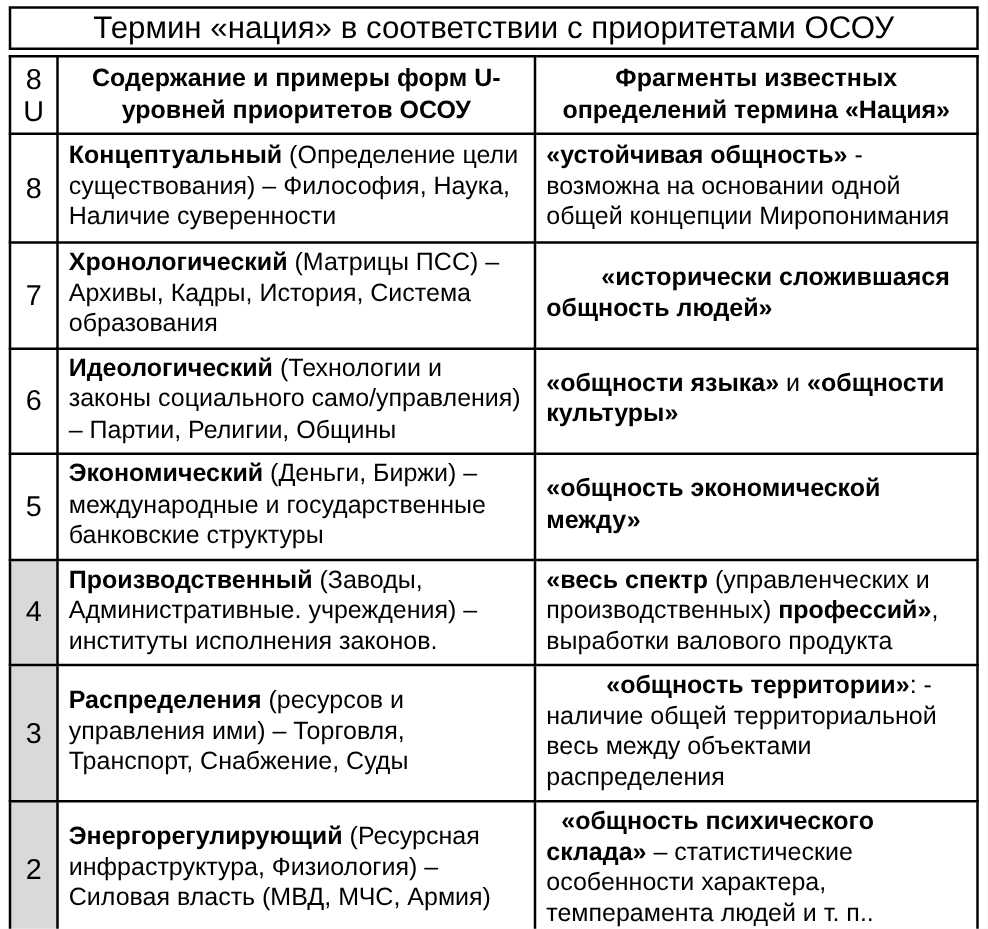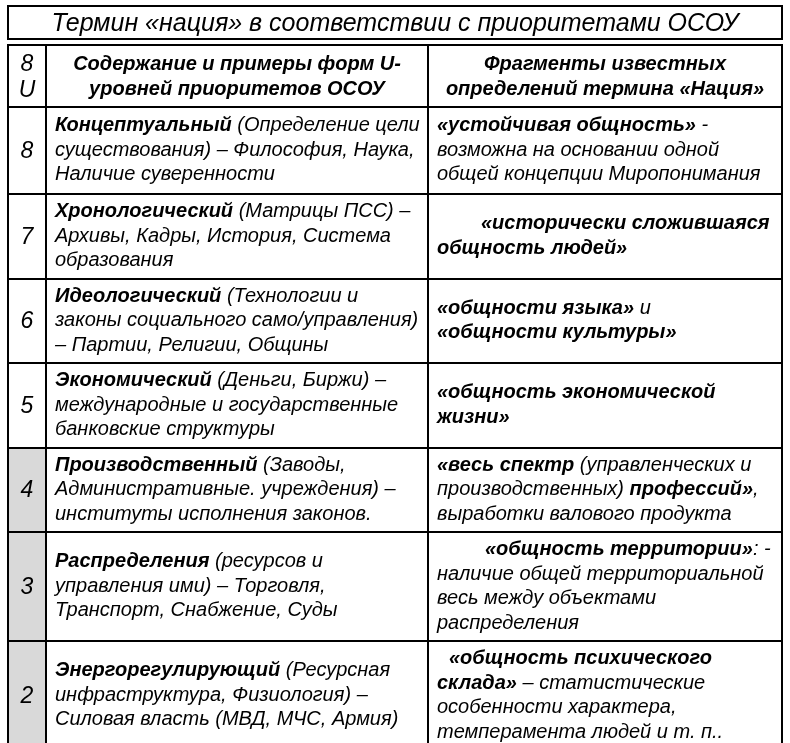--- a/index.html
+++ b/index.html
@@ -4,21 +4,20 @@
 <style>
   html, body { margin: 0; padding: 0; background: #f2f2f2; }
   .page {
     width: 790px;
     height: 743px;
     box-sizing: border-box;
     background: #ffffff;
     padding: 5px 7px 6px 7px;
     font-family: "Liberation Sans", "DejaVu Sans", sans-serif;
     color: #000000;
-    font-style: italic;
   }
   .title-box {
     box-sizing: border-box;
     border: 2px solid #000000;
     text-align: center;
     font-size: 25px;
     line-height: 31px;
     padding: 0 4px;
     margin-bottom: 4px;
     background: #ffffff;
@@ -97,21 +96,21 @@
         <td class="cell"><span style="font-weight: bold; margin-left: 44px;">«исторически сложившаяся общность людей»</span></td>
       </tr>
       <tr class="body-row" style="height:83px;">
         <td class="num">6</td>
         <td class="cell"><span style="font-weight: bold;">Идеологический</span><span> (Технологии и законы социального само/управления) – Партии, Религии, Общины</span></td>
         <td class="cell"><span style="font-weight: bold;">«общности языка»</span><span> и </span><span style="font-weight: bold;">«общности культуры»</span></td>
       </tr>
       <tr class="body-row" style="height:80px;">
         <td class="num">5</td>
         <td class="cell"><span style="font-weight: bold;">Экономический</span><span> (Деньги, Биржи) – международные и государственные банковские структуры</span></td>
-        <td class="cell"><span style="font-weight: bold;">«общность экономической жизни»</span></td>
+        <td class="cell"><span style="font-weight: bold;">«общность экономической между»</span></td>
       </tr>
       <tr class="body-row" style="height:80px;">
         <td class="num shaded">4</td>
         <td class="cell"><span style="font-weight: bold;">Производственный</span><span> (Заводы, Административные. учреждения) – институты исполнения законов.</span></td>
         <td class="cell"><span style="font-weight: bold;">«весь спектр</span><span> (управленческих и производственных) </span><span style="font-weight: bold;">профессий»</span><span>, выработки валового продукта</span></td>
       </tr>
       <tr class="body-row" style="height:80px;">
         <td class="num shaded">3</td>
         <td class="cell"><span style="font-weight: bold;">Распределения</span><span> (ресурсов и управления ими) – Торговля, Транспорт, Снабжение, Суды</span></td>
         <td class="cell"><span style="font-weight: bold; margin-left: 48px;">«общность территории»</span><span>: - наличие общей территориальной весь между объектами распределения</span></td>

